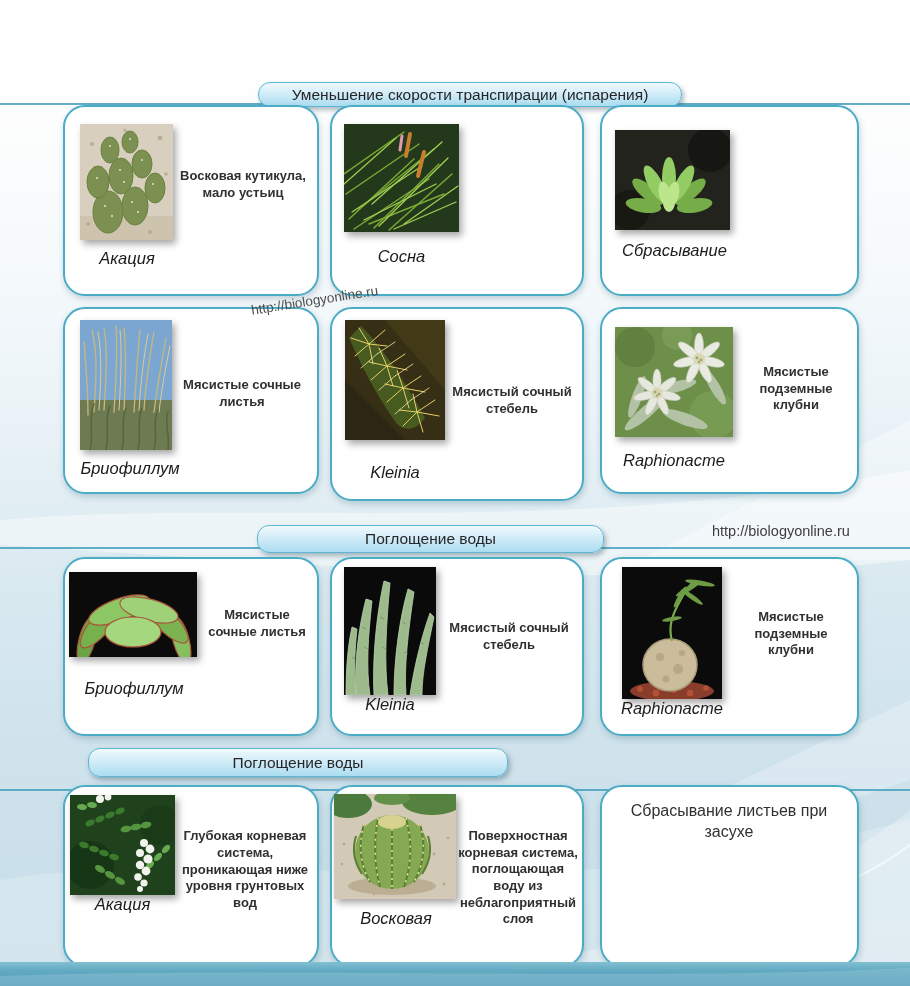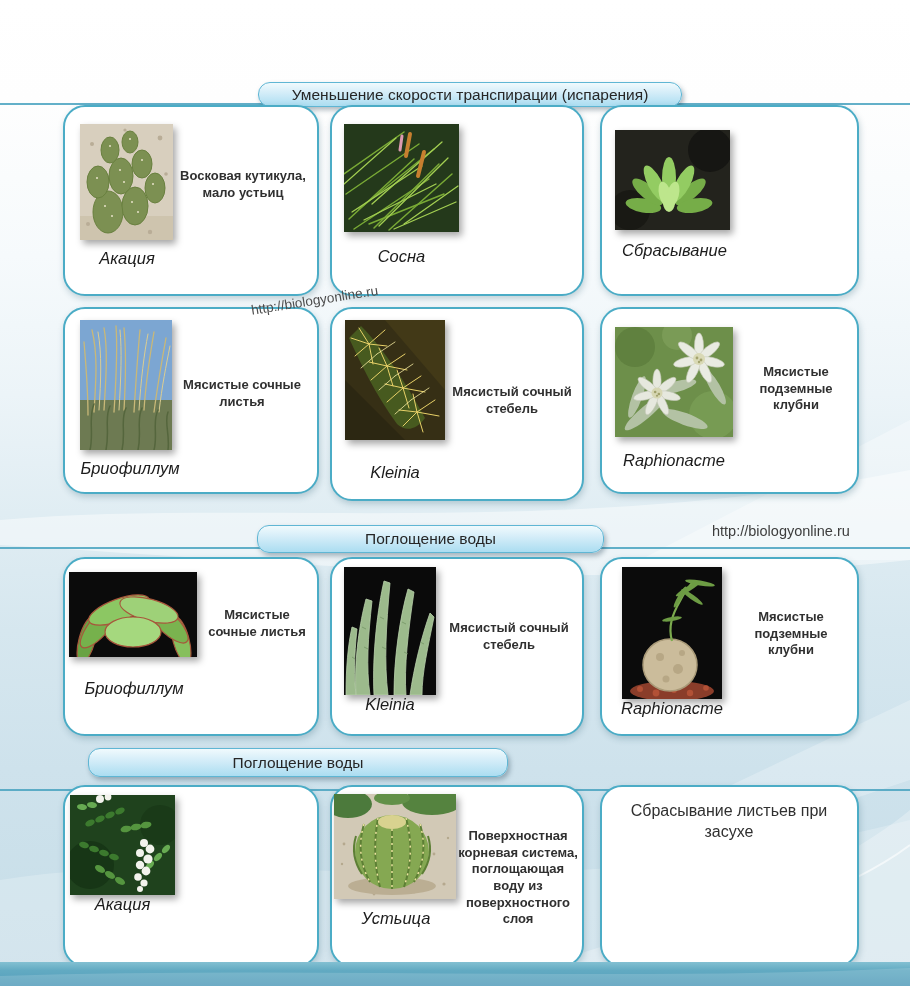--- a/index.html
+++ b/index.html
@@ -425,20 +425,21 @@
           <circle cx="70" cy="70" r="4.2"></circle>
             <circle cx="76" cy="76" r="4.4"></circle>
             <circle cx="68" cy="82" r="3.8"></circle>
             <circle cx="74" cy="88" r="3.6"></circle>
           <circle cx="70" cy="94" r="3"></circle>
             <circle cx="30" cy="4" r="4"></circle>
             <circle cx="38" cy="2" r="3.4"></circle>
         </g>
       </svg>
     </div>
+    <div class="card-text" style="left:114px;top:8px;width:132px;height:150px">Глубокая корневая система, проникающая ниже уровня грунтовых вод</div>
     <div class="caption" style="left:5px;top:108px;width:105px">Акация</div>
   </div>
 
   <div class="card" style="left:330px;top:785px;width:250px;height:178px">
     <div class="photo" style="left:2px;top:7px">
       <svg width="122" height="105" viewBox="0 0 122 105">
         <rect width="122" height="105" fill="#d2c9b6"></rect>
         <g fill="#b5a88e">
             <circle cx="10" cy="50" r="1.4"></circle>
             <circle cx="20" cy="90" r="1.6"></circle>
@@ -466,22 +467,22 @@
         <g stroke="#ece39f" stroke-width="1.5" fill="none" stroke-dasharray="2 5">
           <path d="M58,21 C58,45 58,75 58,95"></path>
           <path d="M44,24 C40,46 40,70 46,93"></path>
           <path d="M30,30 C24,50 26,70 36,88"></path>
           <path d="M72,24 C78,46 78,70 70,93"></path>
           <path d="M86,30 C92,50 90,70 80,88"></path>
         </g>
         <ellipse cx="58" cy="28" rx="14" ry="7" fill="#d8d28f"></ellipse>
       </svg>
     </div>
-    <div class="card-text" style="left:126px;top:6px;width:120px;height:170px">Поверхностная корневая система, поглощающая воду из поверхностного слоя</div>
-    <div class="caption" style="left:8px;top:122px;width:112px">Устьица</div>
+    <div class="card-text" style="left:126px;top:6px;width:120px;height:170px">Поверхностная корневая система, поглощающая воду из неблагоприятный слоя</div>
+    <div class="caption" style="left:8px;top:122px;width:112px">Восковая</div>
   </div>
 
   <div class="card" style="left:600px;top:785px;width:255px;height:178px">
     <div class="para" style="left:12px;top:14px;width:230px">Сбрасывание листьев при засухе</div>
   </div>
 
   <div class="bottom-strip">
     <svg width="910" height="24" viewBox="0 0 910 24">
       <path d="M0,14 C300,4 620,20 910,6 L910,24 L0,24 Z" fill="rgba(255,255,255,0.15)"></path>
     </svg>

